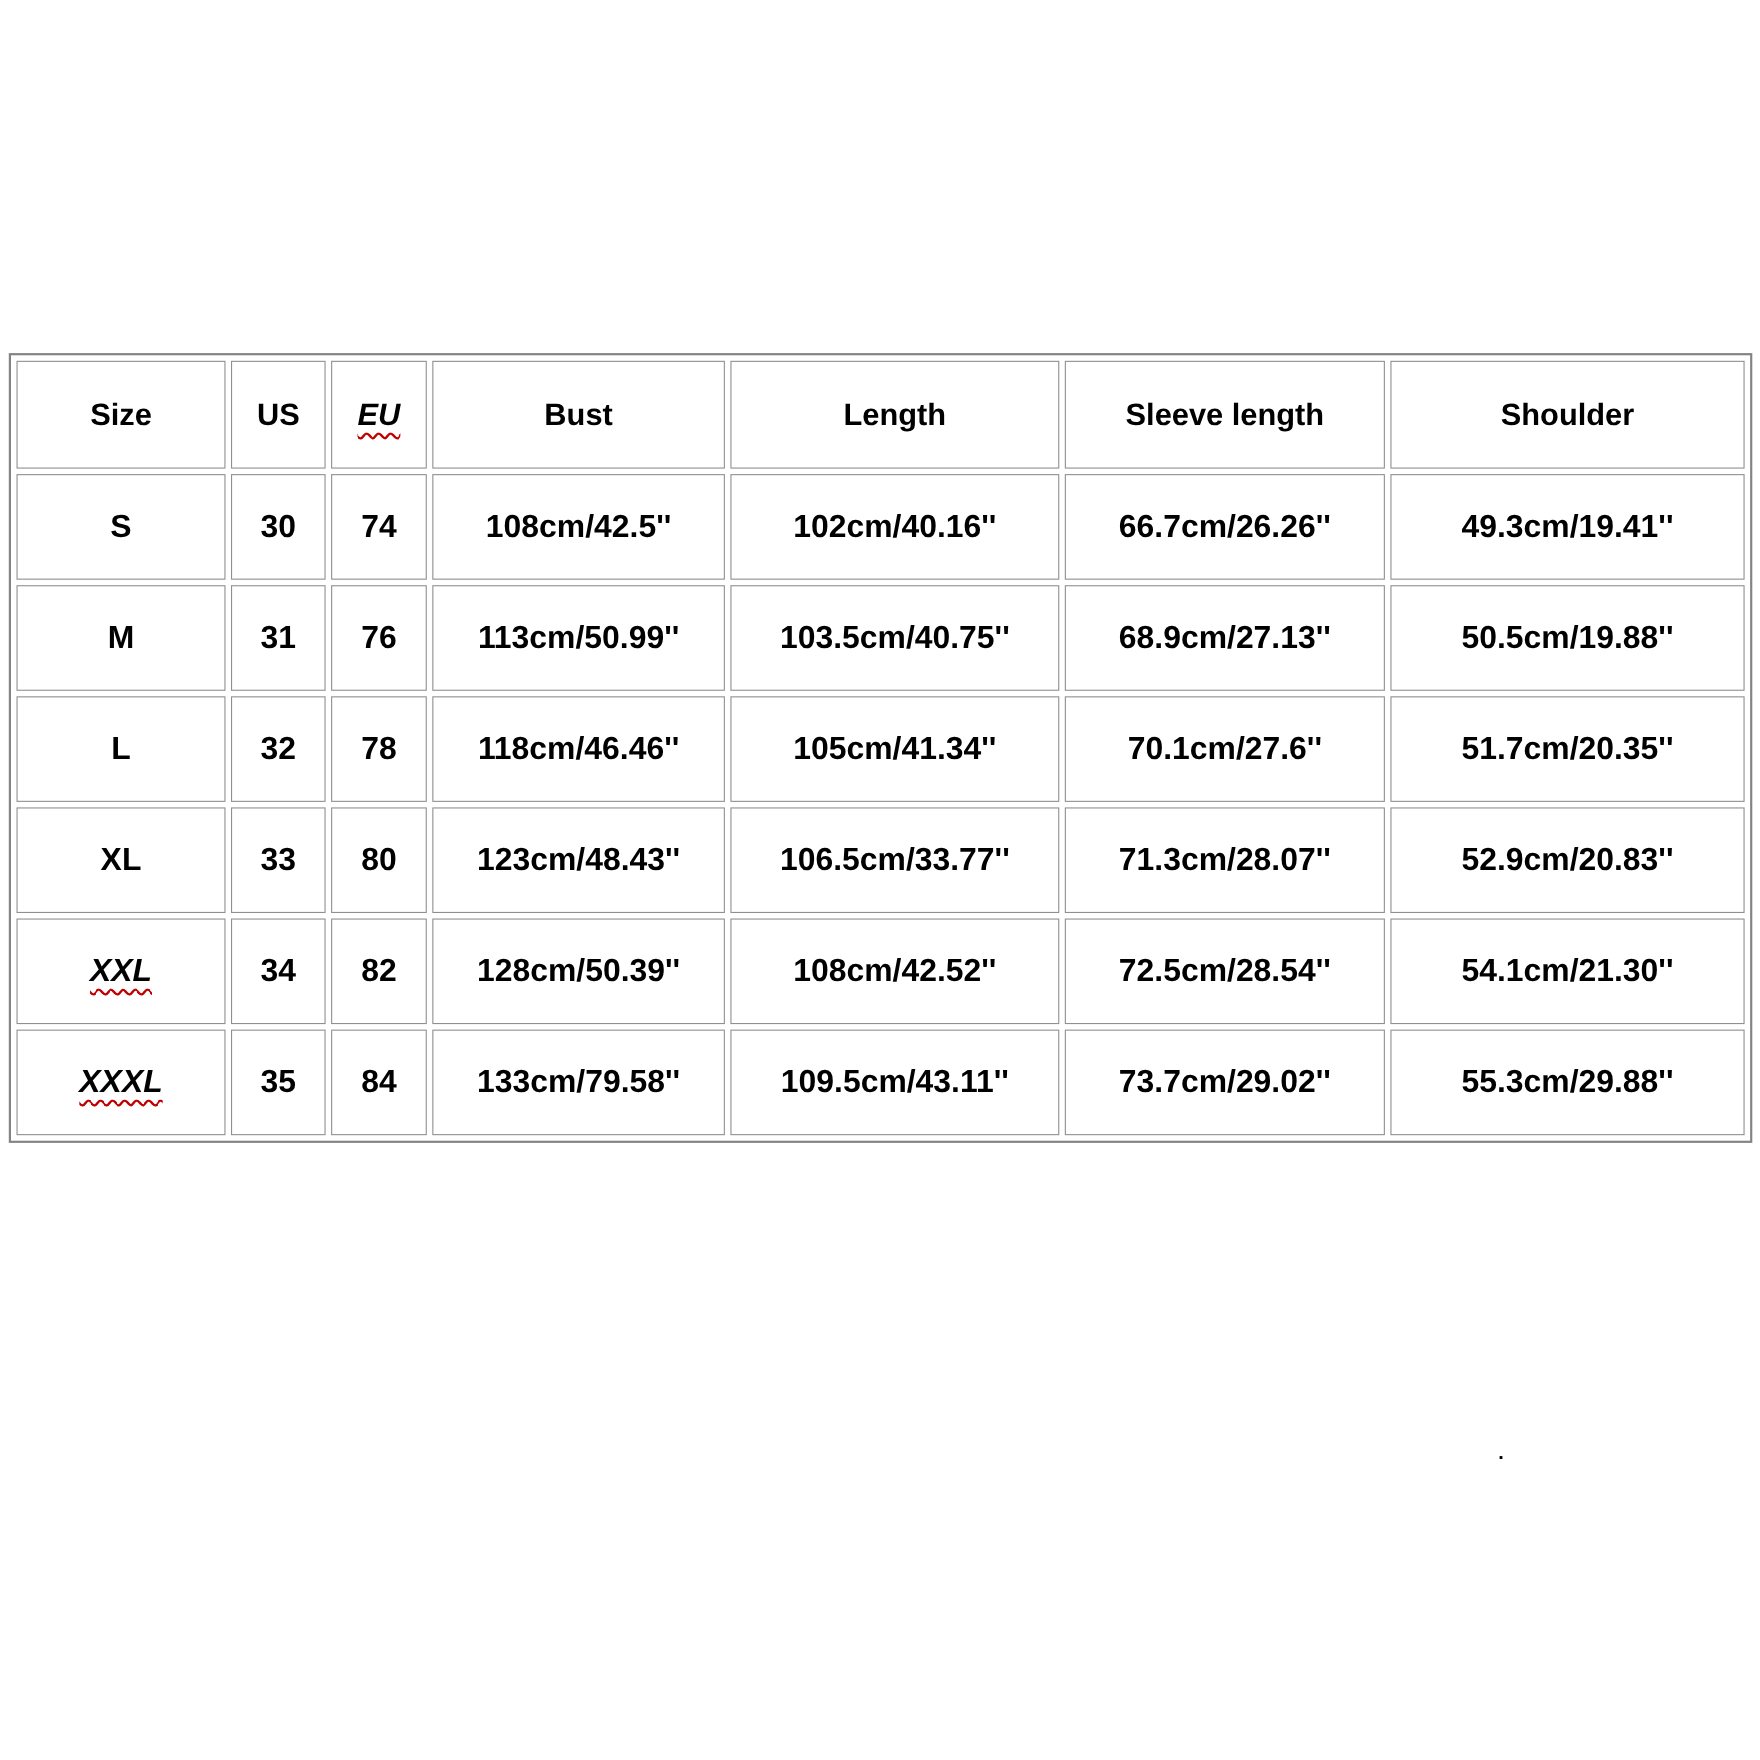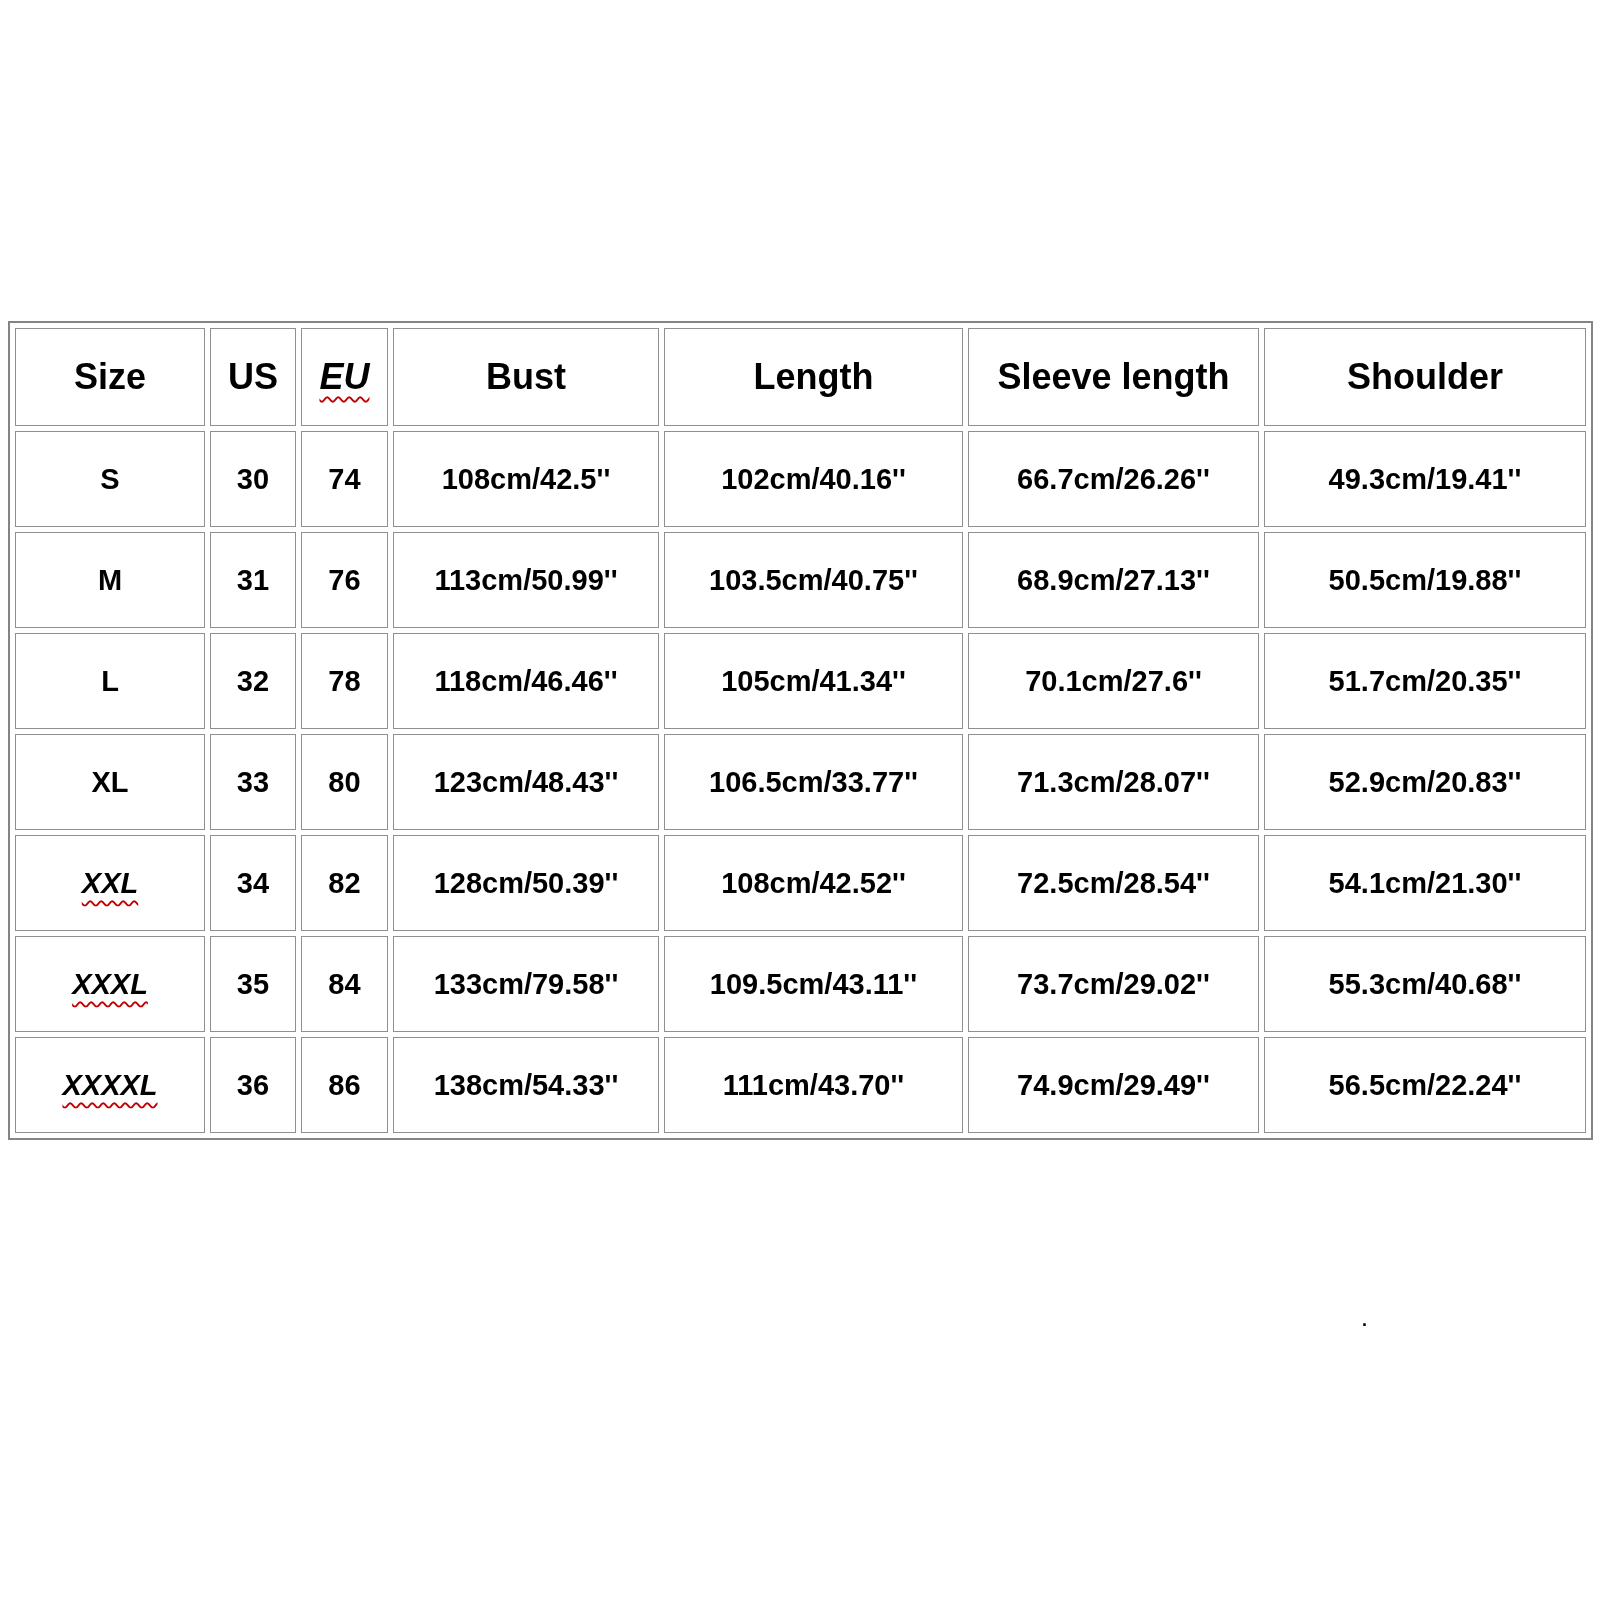--- a/index.html
+++ b/index.html
@@ -42,21 +42,21 @@
     background: #ffffff;
     text-align: center;
     vertical-align: middle;
     font-weight: bold;
     color: #000000;
     padding: 0;
   }
 
   table.size-chart th {
     height: 96px;
-    font-size: 36px;
+    font-size: 28px;
   }
 
   table.size-chart td {
     height: 94px;
     font-size: 29px;
   }
 
   .squiggle {
     text-decoration-line: underline;
     text-decoration-style: wavy;
@@ -146,28 +146,19 @@
           <td><span>72.5cm/28.54''</span></td>
           <td><span>54.1cm/21.30''</span></td>
         </tr>
         <tr>
           <td><span class="squiggle">XXXL</span></td>
           <td><span>35</span></td>
           <td><span>84</span></td>
           <td><span>133cm/79.58''</span></td>
           <td><span>109.5cm/43.11''</span></td>
           <td><span>73.7cm/29.02''</span></td>
-          <td><span>55.3cm/40.68''</span></td>
-        </tr>
-        <tr>
-          <td><span class="squiggle">XXXXL</span></td>
-          <td><span>36</span></td>
-          <td><span>86</span></td>
-          <td><span>138cm/54.33''</span></td>
-          <td><span>111cm/43.70''</span></td>
-          <td><span>74.9cm/29.49''</span></td>
-          <td><span>56.5cm/22.24''</span></td>
+          <td><span>55.3cm/29.88''</span></td>
         </tr>
       </tbody>
   </table>
 </div>
 
 <div class="stray-mark">.</div>
 
 </body></html>

